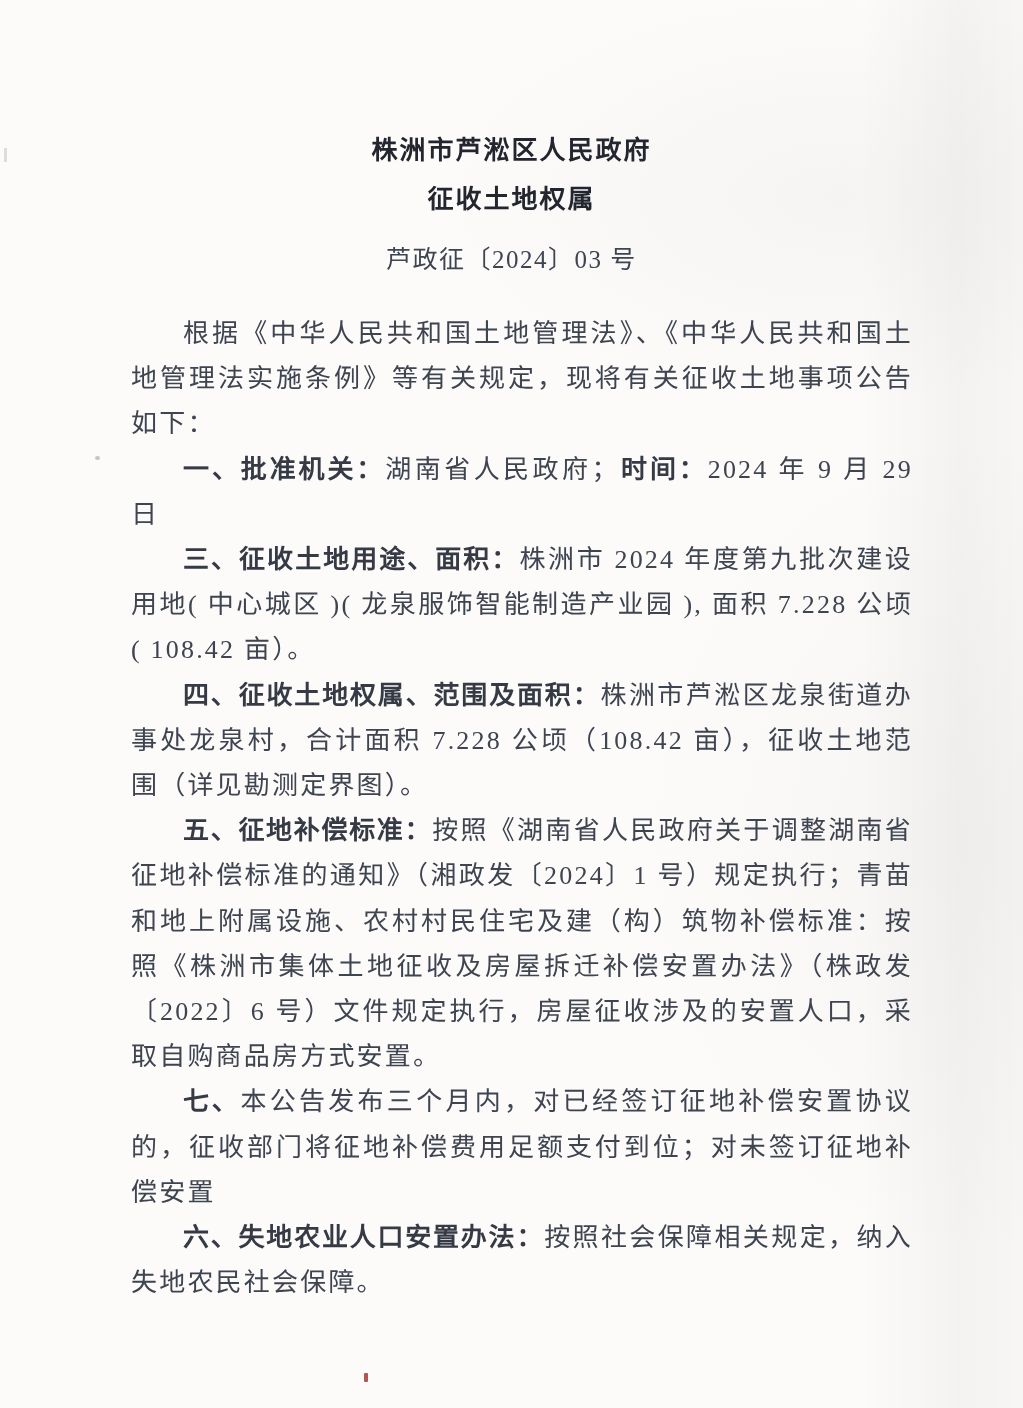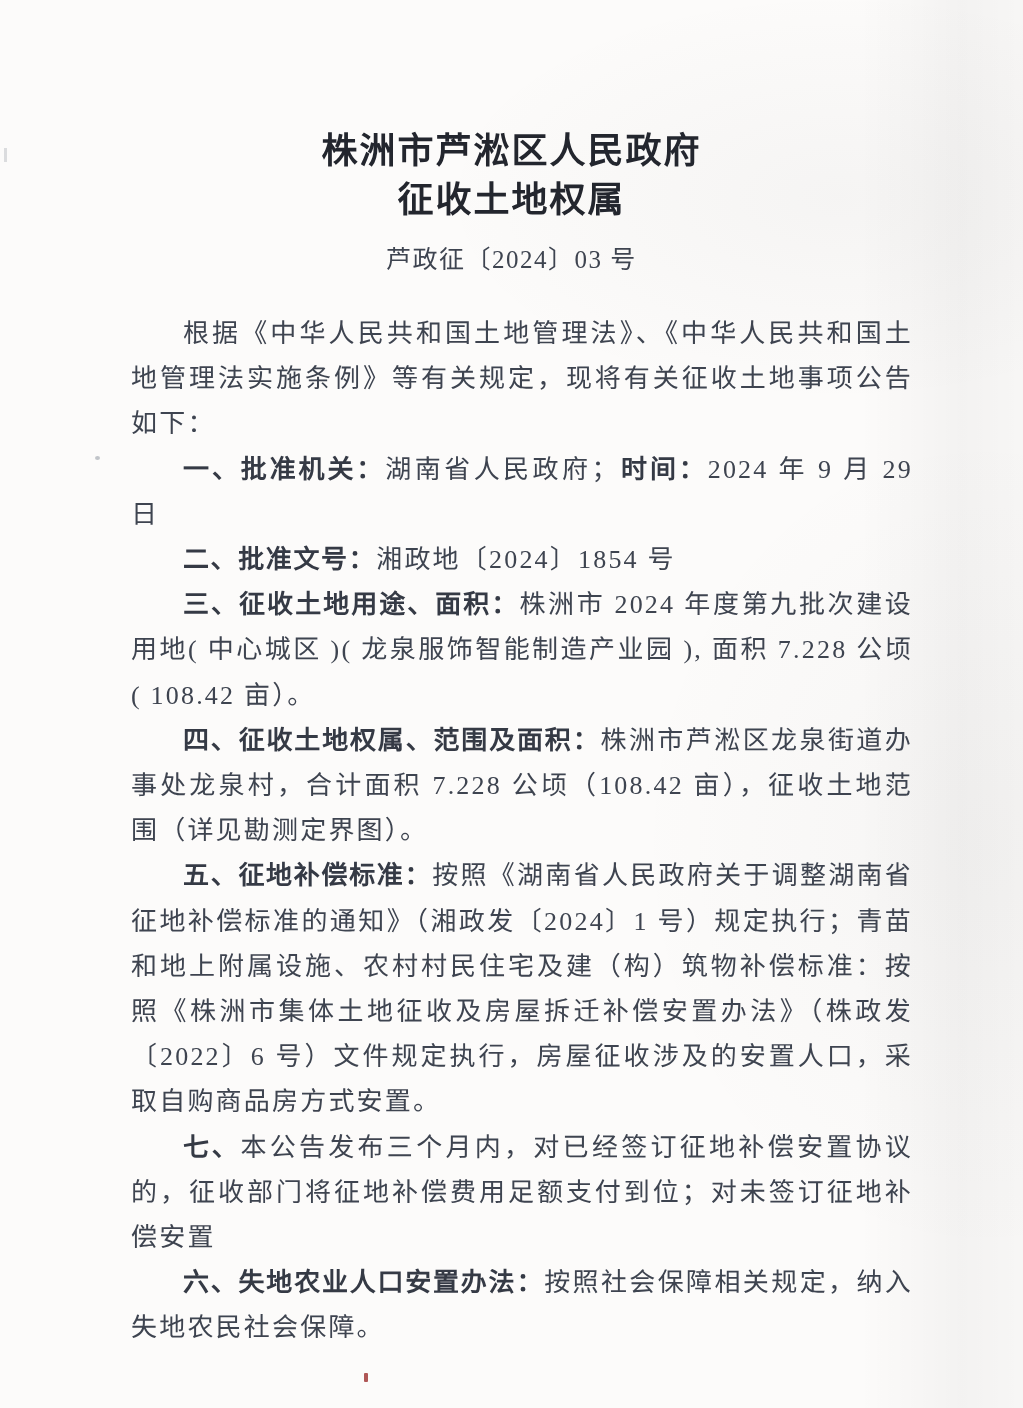--- a/index.html
+++ b/index.html
@@ -21,23 +21,23 @@
     font-family: "Liberation Serif", "DejaVu Serif", serif;
   }
   .doc-header {
     position: absolute;
     top: 126px;
     left: 0;
     width: 100%;
     text-align: center;
   }
   .doc-title {
-    font-family: Liberation Sans, sans-serif;
+    font-family: Liberation Serif, serif;
     font-weight: 700;
-    font-size: 36px;
+    font-size: 26px;
     line-height: 49px;
     letter-spacing: 2px;
     color: var(--title-ink, #23262e);
   }
   .doc-number {
     margin-top: 15px;
     font-size: 25px;
     letter-spacing: 1.5px;
     font-weight: 400;
     color: var(--ink, #3e4450);
@@ -104,21 +104,20 @@
 
   <header class="doc-header">
     <div class="doc-title">株洲市芦淞区人民政府</div>
     <div class="doc-title">征收土地权属</div>
     <div class="doc-number">芦政征〔2024〕03 号</div>
   </header>
 
   <main class="doc-body">
       <p class="para"><span class="seg">根据《中华人民共和国土地管理法》、《中华人民共和国土地管理法实施条例》等有关规定，现将有关征收土地事项公告如下：</span></p>
       <p class="para"><span class="label-bold">一、批准机关：</span><span class="seg">湖南省人民政府；</span><span class="label-bold">时间：</span><span class="seg">2024 年 9 月 29 日</span></p>
-      <p class="para"><span class="label-bold">二、批准文号：</span><span class="seg">湘政地〔2024〕1854 号</span></p>
       <p class="para"><span class="label-bold">三、征收土地用途、面积：</span><span class="seg">株洲市 2024 年度第九批次建设用地( 中心城区 )( 龙泉服饰智能制造产业园 ), 面积 7.228 公顷( 108.42 亩）。</span></p>
       <p class="para"><span class="label-bold">四、征收土地权属、范围及面积：</span><span class="seg">株洲市芦淞区龙泉街道办事处龙泉村，合计面积 7.228 公顷（108.42 亩），征收土地范围（详见勘测定界图）。</span></p>
       <p class="para"><span class="label-bold">五、征地补偿标准：</span><span class="seg">按照《湖南省人民政府关于调整湖南省征地补偿标准的通知》（湘政发〔2024〕1 号）规定执行；青苗和地上附属设施、农村村民住宅及建（构）筑物补偿标准：按照《株洲市集体土地征收及房屋拆迁补偿安置办法》（株政发〔2022〕6 号）文件规定执行，房屋征收涉及的安置人口，采取自购商品房方式安置。</span></p>
       <p class="para"><span class="label-bold">七、</span><span class="seg">本公告发布三个月内，对已经签订征地补偿安置协议的，征收部门将征地补偿费用足额支付到位；对未签订征地补偿安置</span></p>
       <p class="para"><span class="label-bold">六、失地农业人口安置办法：</span><span class="seg">按照社会保障相关规定，纳入失地农民社会保障。</span></p>
     </main>
 
   <div class="speck-red"></div>
   <div class="speck-gray-1"></div>
   <div class="speck-gray-2"></div>

